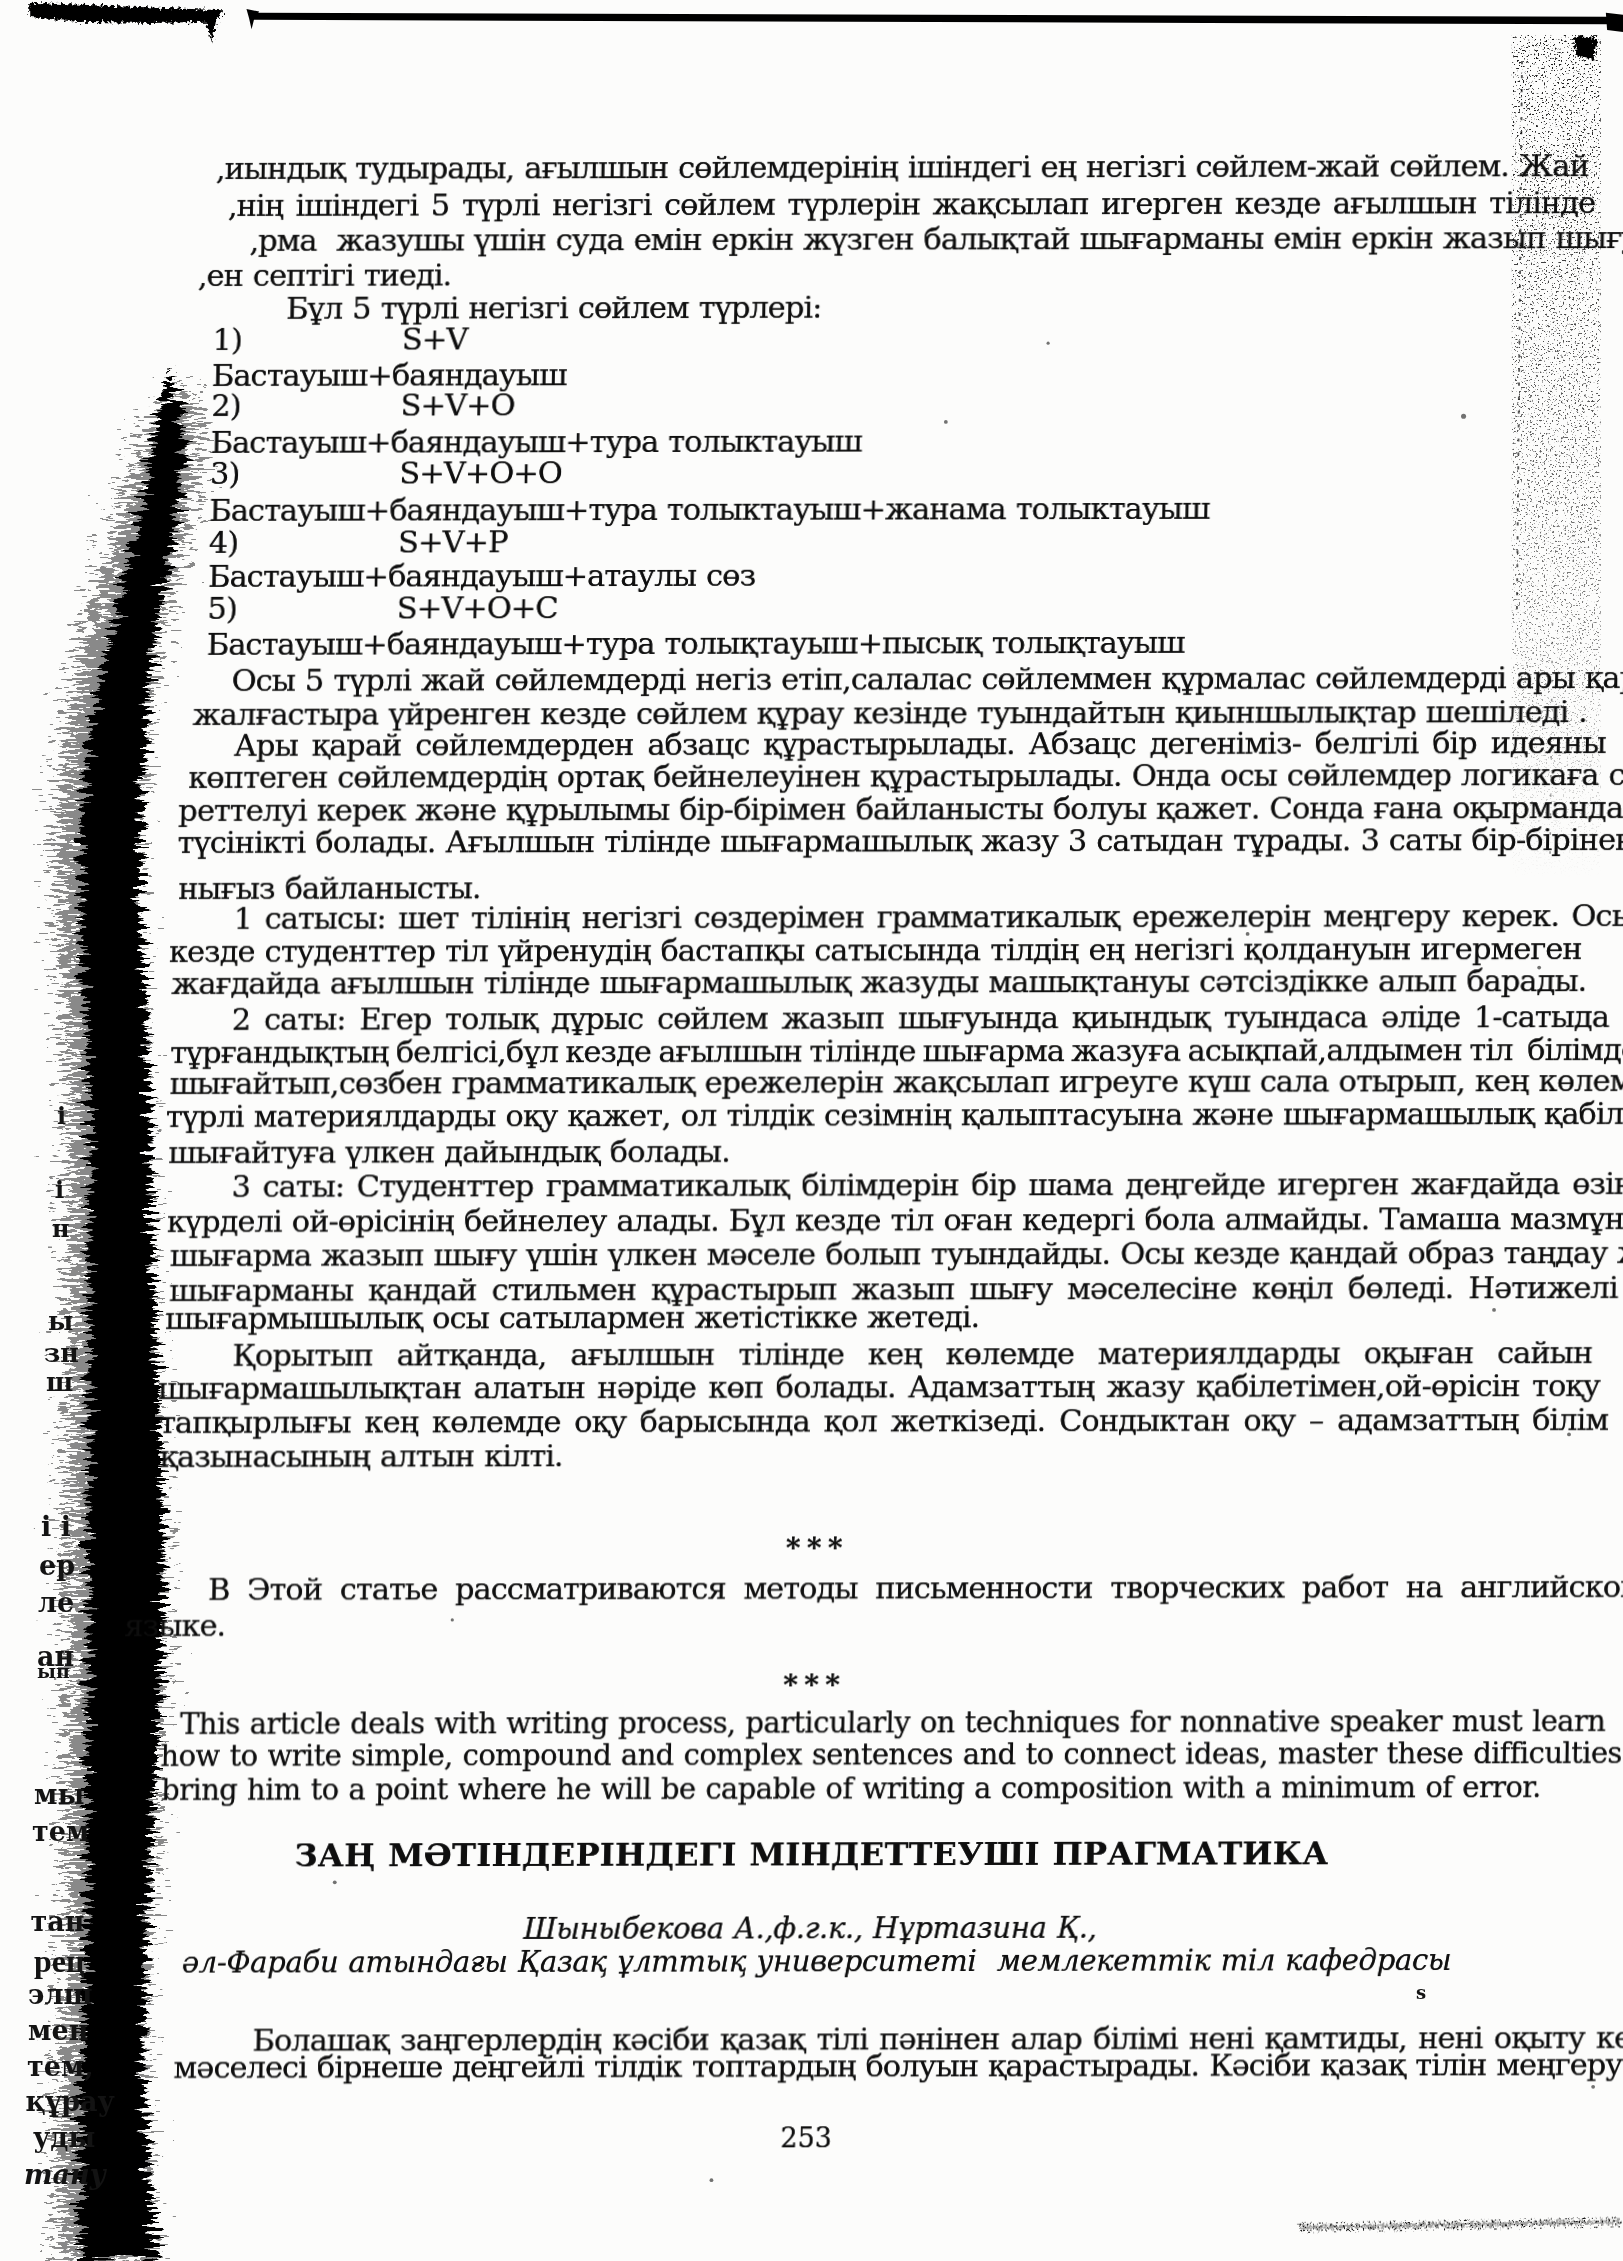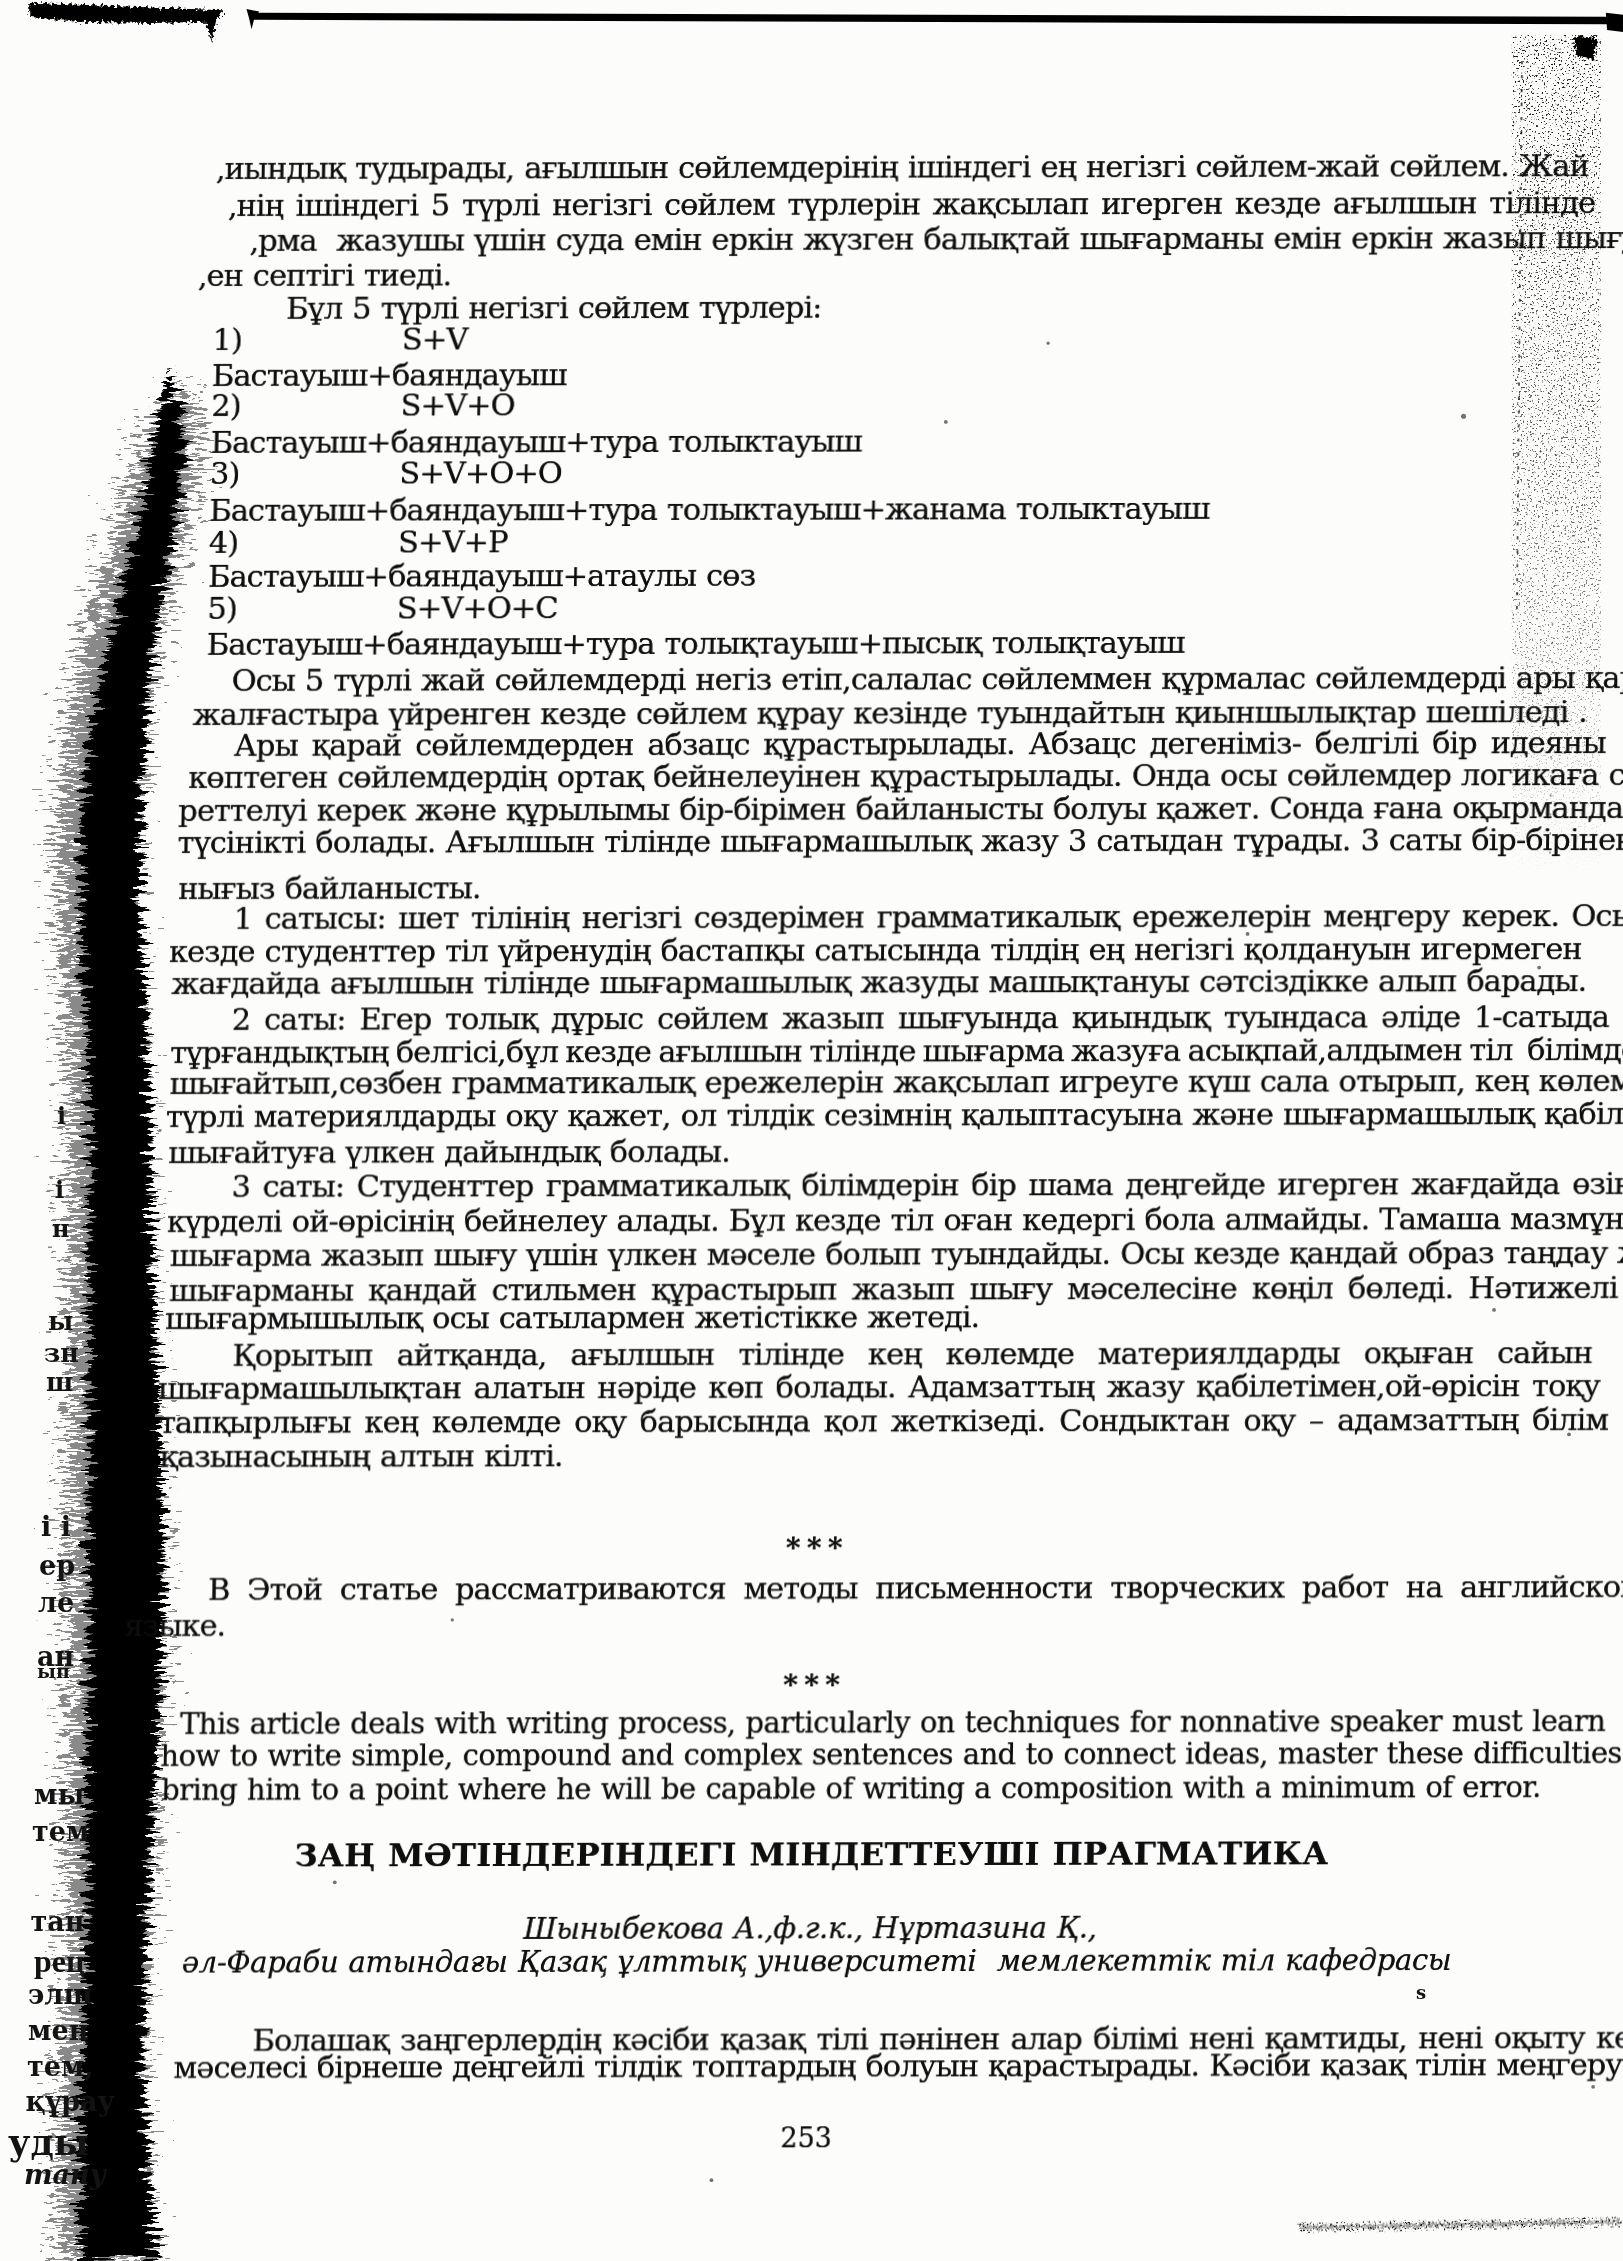--- a/index.html
+++ b/index.html
@@ -130,21 +130,21 @@
       <span class="frag" style="left: 37px; top: 1623px; font-size: 27px; margin-top: 18px;">ан</span>
       <span class="frag" style="left: 37px; top: 1660px; font-size: 19px;">ып</span>
       <span class="frag" style="left: 34px; top: 1779px; font-size: 27px;">мы</span>
       <span class="frag" style="left: 32px; top: 1816px; font-size: 27px;">тем</span>
       <span class="frag" style="left: 30.5px; top: 1906px; font-size: 27px;">тан</span>
       <span class="frag" style="left: 34px; top: 1943px; font-size: 32px; font-family: Liberation Serif, serif;">рец</span>
       <span class="frag" style="left: 28px; top: 1979px; font-size: 27px;">элш</span>
       <span class="frag" style="left: 28px; top: 2015px; font-size: 27px;">мен</span>
       <span class="frag" style="left: 27px; top: 2051px; font-size: 27px;">тем,</span>
       <span class="frag" style="left: 25.4px; top: 2086px; font-size: 27px;">құрау</span>
-      <span class="frag" style="left: 8px; top: 2122px; font-size: 35px; text-align: right;">уды</span>
+      <span class="frag" style="left: 33px; top: 2122px; font-size: 27px; text-align: right;">уды</span>
       <span class="frag" style="left: 24px; top: 2159px; font-size: 27px; font-style: italic;">тану</span>
       <span class="frag" style="left: 1416px; top: 1982px; font-size: 18px;">ѕ</span>
     </div>
 
   <div class="textblock">
       <div class="line" style="top: 152px; left: 0px;">‚иындық тудырады, ағылшын сөйлемдерінің ішіндегі ең негізгі сөйлем-жай сөйлем. Жай</div>
       <div class="line" style="top: 189px; left: 12.7px; word-spacing: 3.8px;">‚нің ішіндегі 5 түрлі негізгі сөйлем түрлерін жақсылап игерген кезде ағылшын тілінде</div>
       <div class="line" style="top: 224px; left: 35px;">‚рма&nbsp; жазушы үшін суда емін еркін жүзген балықтай шығарманы емін еркін жазып шығуына</div>
       <div class="line" style="top: 259px; left: -16px;">‚ен септігі тиеді.</div>
       <div class="line" style="top: 292px; left: 73px;">Бұл 5 түрлі негізгі сөйлем түрлері:</div>

